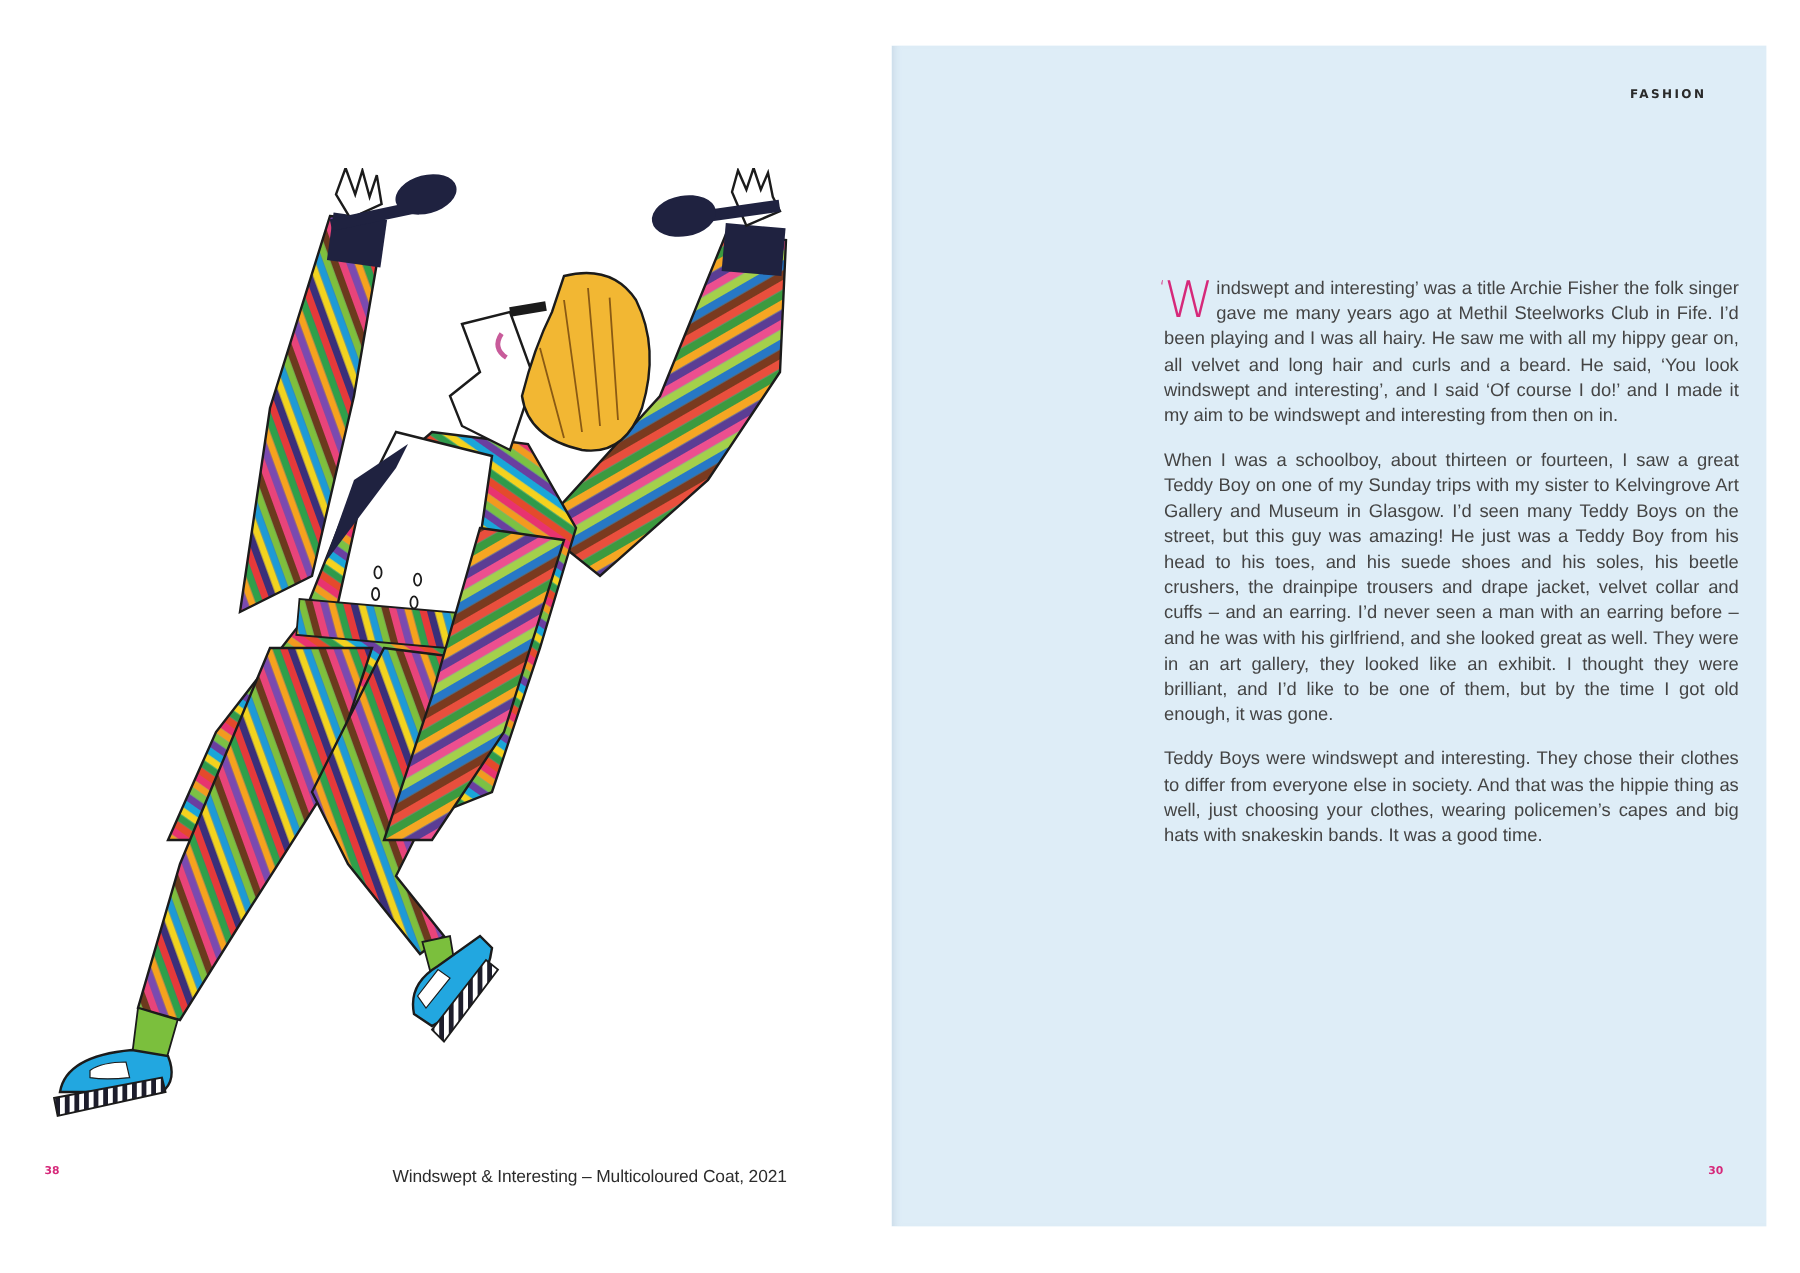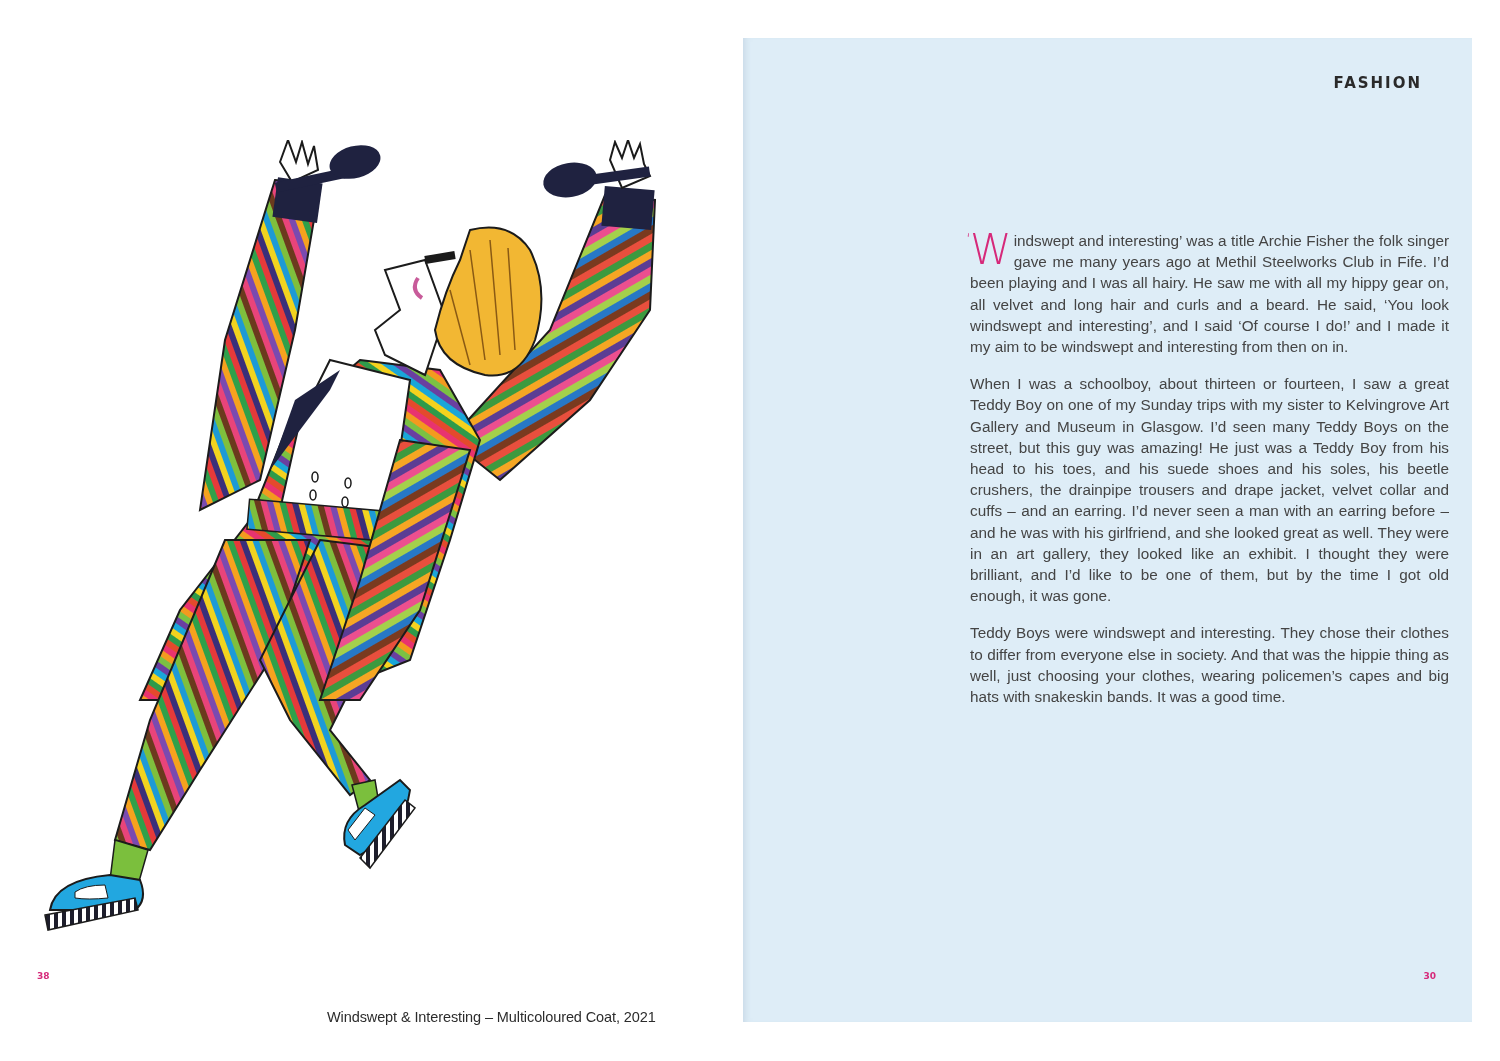--- a/index.html
+++ b/index.html
@@ -10,33 +10,33 @@
       color: #3a3a3a;
     }
     .spread { position: absolute; inset: 0; }
 
     
     .left-page { position: absolute; left: 0; top: 0; width: 743px; height: 745px; background: #ffffff; }
     .illustration { position: absolute; left: 30px; top: 140px; width: 650px; height: 800px; }
     .page-num { position: absolute; font-family: "DejaVu Sans", sans-serif; font-weight: bold; font-size: 9px; }
     .page-num.left { left: 37px; top: 971px; }
     .caption {
-      position: absolute; left: 327px; top: 1009px;
+      position: absolute; left: 327px; top: 973px;
       font-family: "Liberation Sans", sans-serif; font-size: 14.5px; color: #2c2c2c; letter-spacing: -0.1px;
       white-space: nowrap;
     }
 
     
     .right-page {
       position: absolute; left: 743px; top: 38px; width: 729px; height: 984px;
       box-shadow: inset 6px 0 6px -4px rgba(160,180,200,0.35);
     }
     .section-label {
       position: absolute; right: 50px; top: 36px;
-      font-family: "DejaVu Sans", sans-serif; font-weight: bold; font-size: 15px; letter-spacing: 2px; color: #2a2a2a;
+      font-family: "DejaVu Sans", sans-serif; font-weight: bold; font-size: 10px; letter-spacing: 2px; color: #2a2a2a;
     }
     .body-text {
       position: absolute; left: 227px; top: 192px; width: 479px;
       font-family: "Liberation Sans", sans-serif; font-size: 15.3px; line-height: 21.2px;
       color: #444444; text-align: justify; font-weight: 300;
     }
     .body-text p { margin: 0 0 16px 0; }
     .dropcap-wrap { position: relative; }
     .dropcap {
       float: left; font-family: "DejaVu Sans", sans-serif; font-size: 42px; line-height: 36px;

